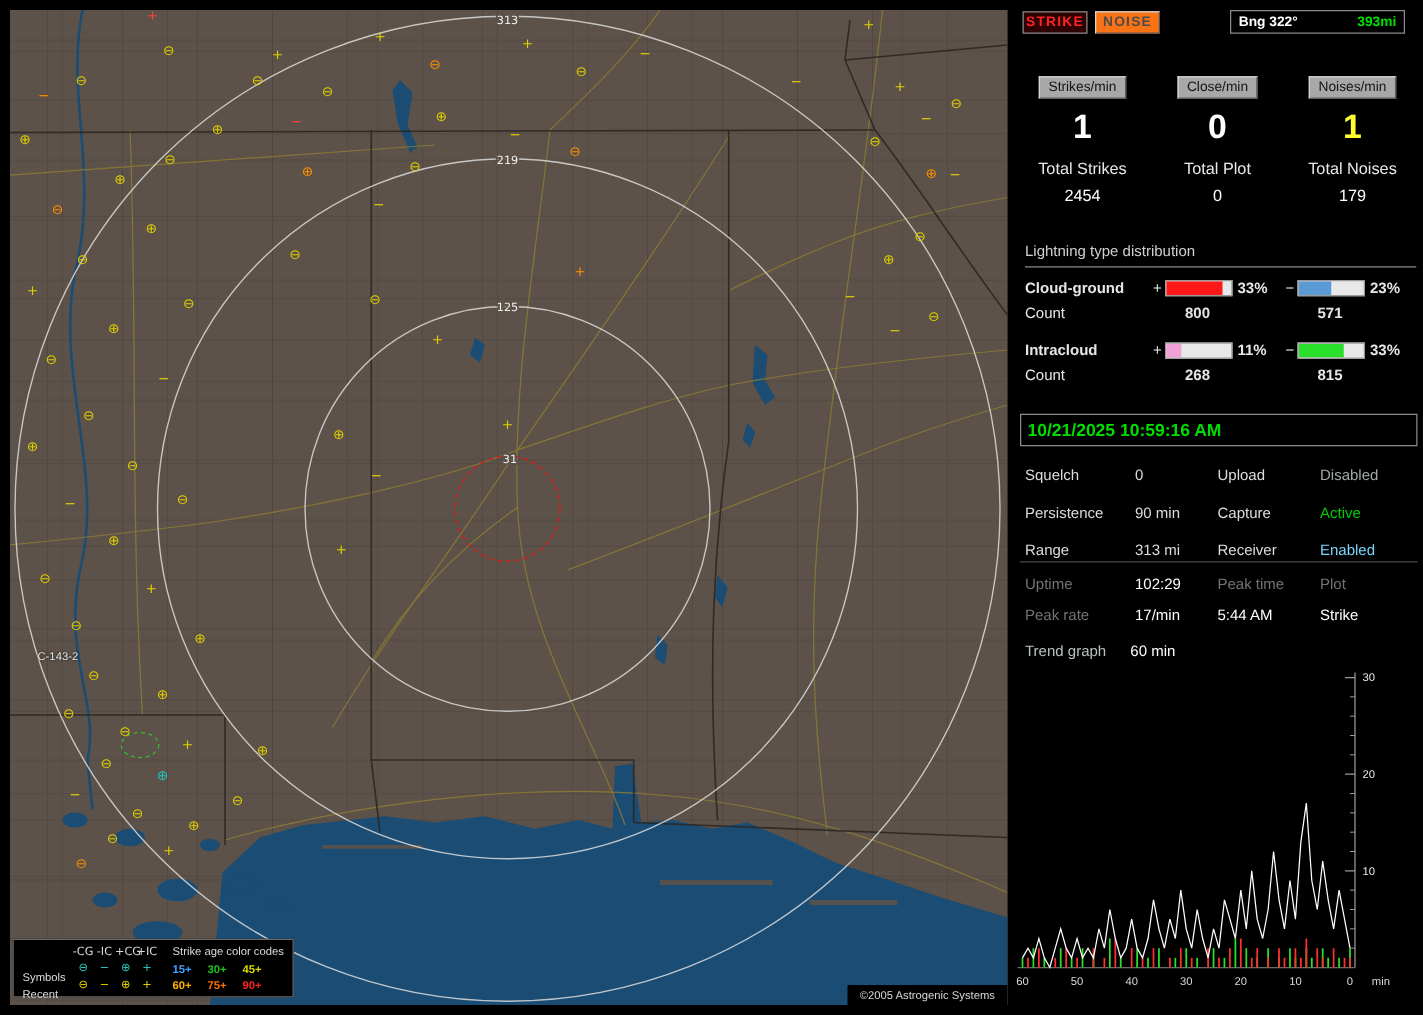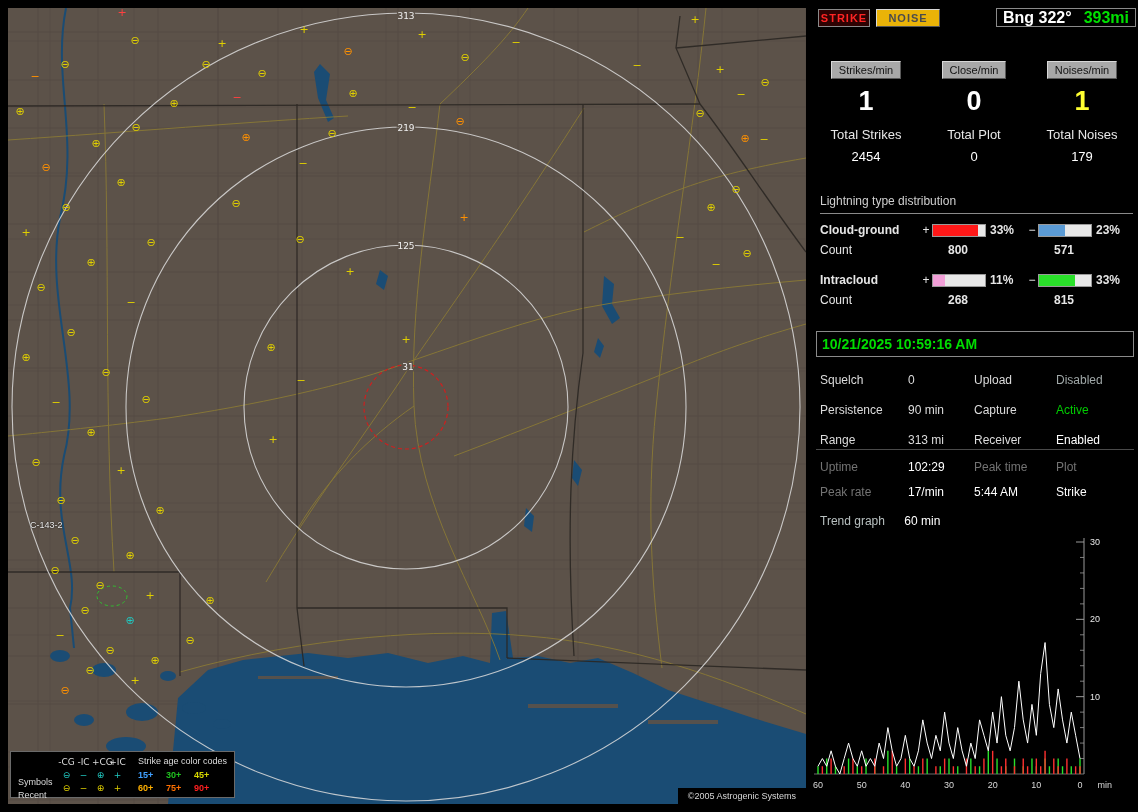--- a/index.html
+++ b/index.html
@@ -22,23 +22,23 @@
   .lg-row{display:flex;align-items:center;height:13px;}
   .lg-label{width:40px;margin-top:40px;}
   .lg-sym{width:17px;text-align:center;font-family:"DejaVu Sans",sans-serif;}
   .lg-age-title{height:13px;line-height:13px;}
   .lg-age{width:28px;font-weight:bold;}
 
   
   .panel{position:absolute;left:812px;top:0;width:326px;height:812px;background:#000;}
   .btn{position:absolute;height:18px;line-height:16px;text-align:center;font-size:11px;font-weight:bold;box-sizing:border-box;cursor:pointer;}
   .btn-strike{left:6px;top:9px;width:52px;background:#2e0202;color:#ff2424;border:1px solid #8a8a8a;letter-spacing:1px;}
-  .btn-noise{left:64px;top:9px;width:64px;background:#eab308;color:#4c4c4c;border:1px solid #d8d8d8;border-right-color:#555;border-bottom-color:#555;letter-spacing:1px;}
-  .bng-box{position:absolute;left:184px;top:8px;width:140px;height:19px;border:1px solid #8a8a8a;background:#000;
-           display:flex;justify-content:space-between;align-items:center;padding:0 6px;box-sizing:border-box;font-size:16px;font-weight:bold;}
+  .btn-noise{left:64px;top:9px;width:52px;background:#f97316;color:#4c4c4c;border:1px solid #d8d8d8;border-right-color:#555;border-bottom-color:#555;letter-spacing:1px;}
+  .bng-box{position:absolute;left:172px;top:8px;width:140px;height:19px;border:1px solid #8a8a8a;background:#000;
+           display:flex;justify-content:space-between;align-items:center;padding:0 6px;box-sizing:border-box;font-size:11px;font-weight:bold;}
   .counters{position:absolute;left:0;top:60px;width:326px;display:flex;}
   .counter{width:108px;text-align:center;}
   .chip{display:inline-block;background:#a8a8a8;color:#141414;font-size:11px;padding:2px 7px;
         border:1px solid #d8d8d8;border-right-color:#5a5a5a;border-bottom-color:#5a5a5a;cursor:pointer;}
   .big-num{margin-top:7px;font-size:27px;font-weight:bold;line-height:30px;}
   .tot-label{margin-top:11px;font-size:13px;color:#e8e8e8;}
   .tot-val{margin-top:7px;font-size:13px;color:#ffffff;}
 
   .dist-block{position:absolute;left:8px;top:194px;right:5px;}
   .dist-title{font-size:12px;color:#cfcfcf;padding-bottom:5px;border-bottom:1px solid #8a8a8a;}
@@ -356,21 +356,21 @@
       <span>0</span>
       <span>Upload</span>
       <span style="color: rgb(160, 168, 168);">Disabled</span>
       <span>Persistence</span>
       <span>90 min</span>
       <span>Capture</span>
       <span style="color: rgb(0, 204, 0);">Active</span>
       <span>Range</span>
       <span>313 mi</span>
       <span>Receiver</span>
-      <span style="color: #ffffff;">Enabled</span>
+      <span style="color: #7dd3fc;">Enabled</span>
     </div>
 
     <div class="divider"></div>
 
     <div class="stats">
       <span class="lab">Uptime</span>
       <span class="val">102:29</span>
       <span class="lab">Peak time</span>
       <span class="lab">Plot</span>
       <span class="lab">Peak rate</span>

